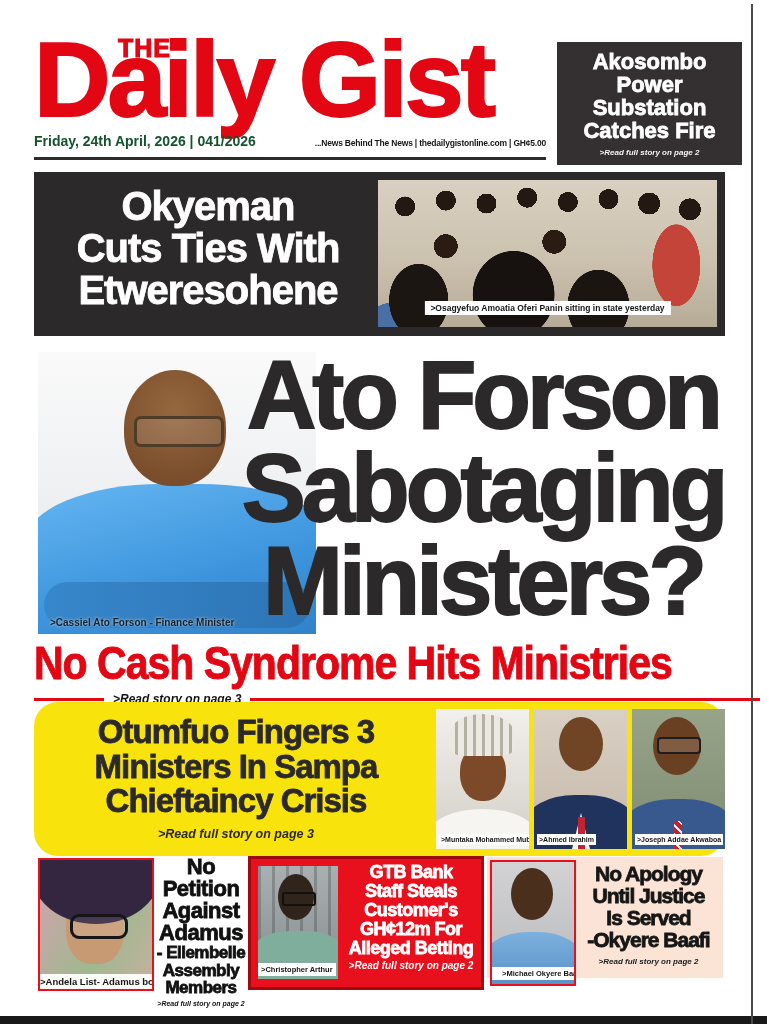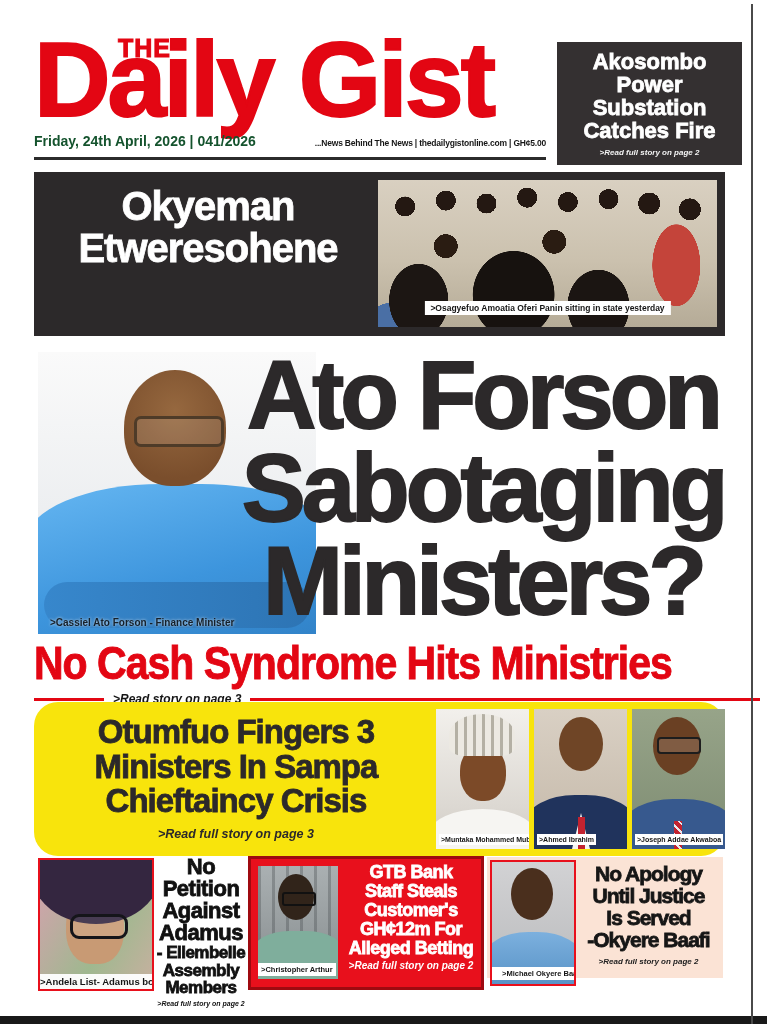--- a/index.html
+++ b/index.html
@@ -140,20 +140,21 @@
     <div class="ak-line hv">Akosombo</div>
     <div class="ak-line hv">Power</div>
     <div class="ak-line hv">Substation</div>
     <div class="ak-line hv">Catches Fire</div>
     <div class="ak-read">&gt;Read full story on page 2</div>
   </section>
 
   <section class="abs okyeman">
     <div class="ok-text">
       <div class="ok-line hv">Okyeman</div>
+      <div class="ok-line hv">Cuts Ties With</div>
       <div class="ok-line hv">Etweresohene</div>
     </div>
     <div class="ok-photo">
       <div class="ok-caption">&gt;Osagyefuo Amoatia Oferi Panin sitting in state yesterday</div>
     </div>
   </section>
 
   <div class="abs lead-photo">
     <div class="lp-shirt"></div>
     <div class="lp-arm"></div>

